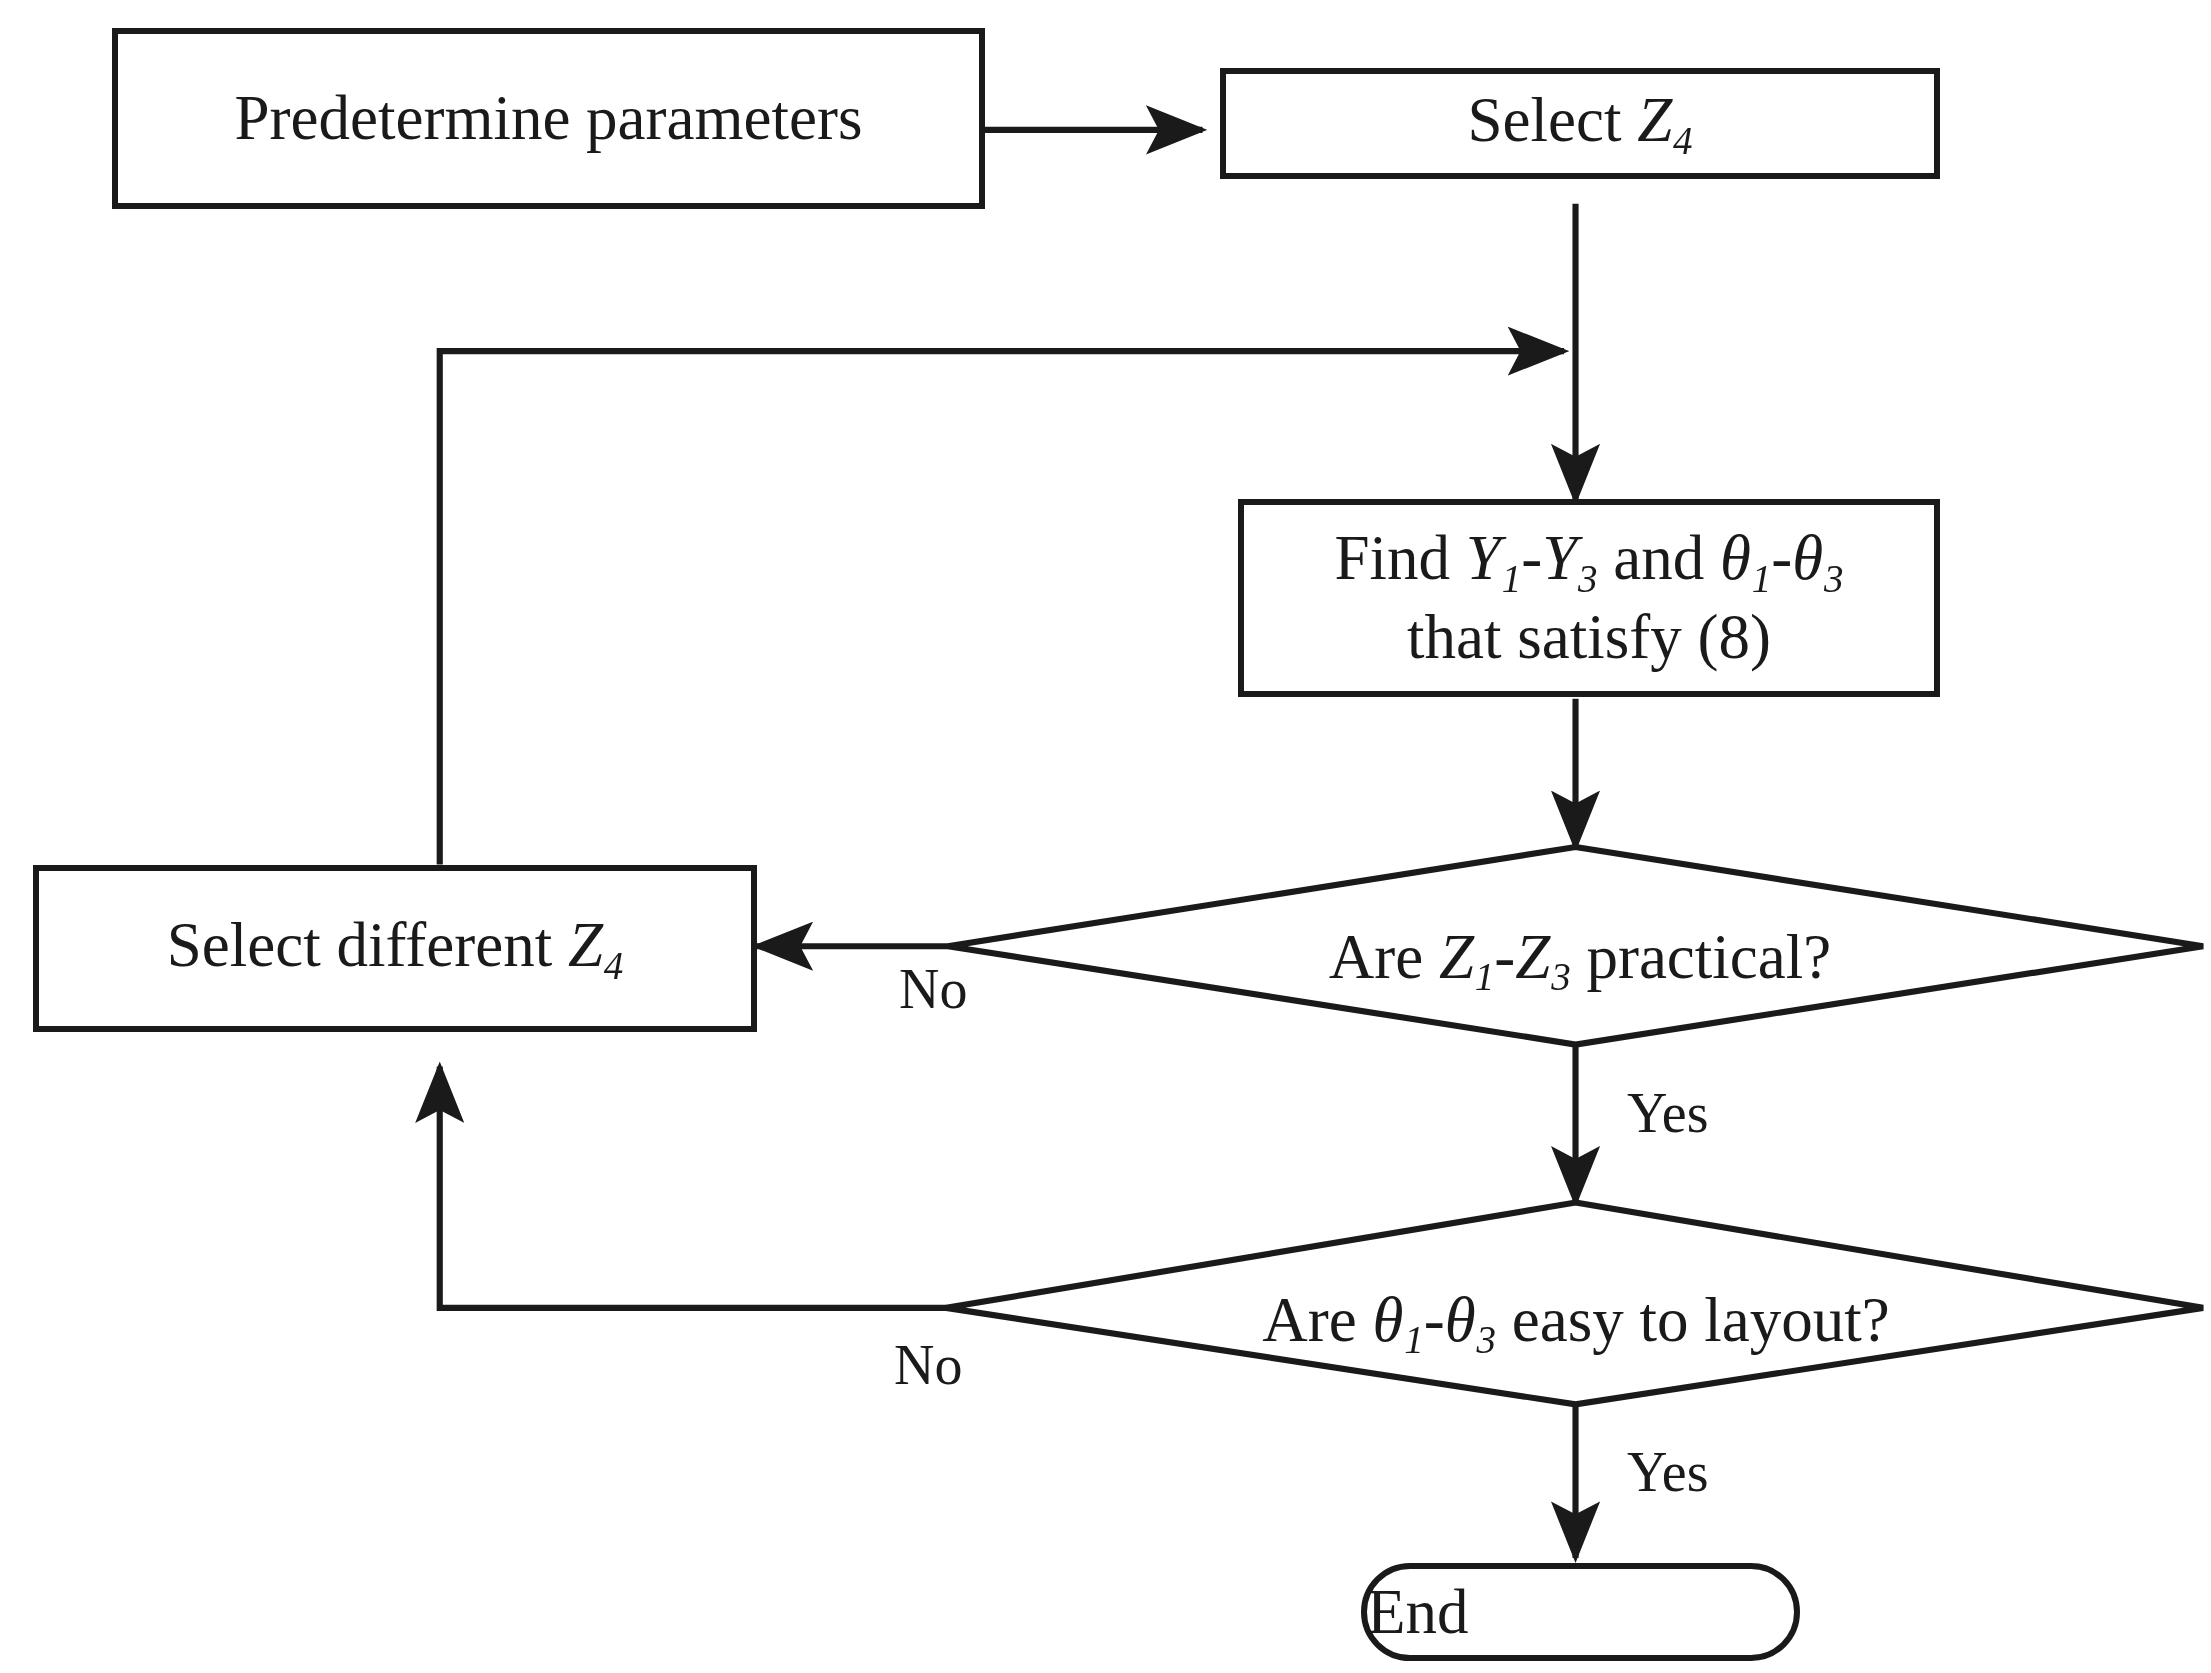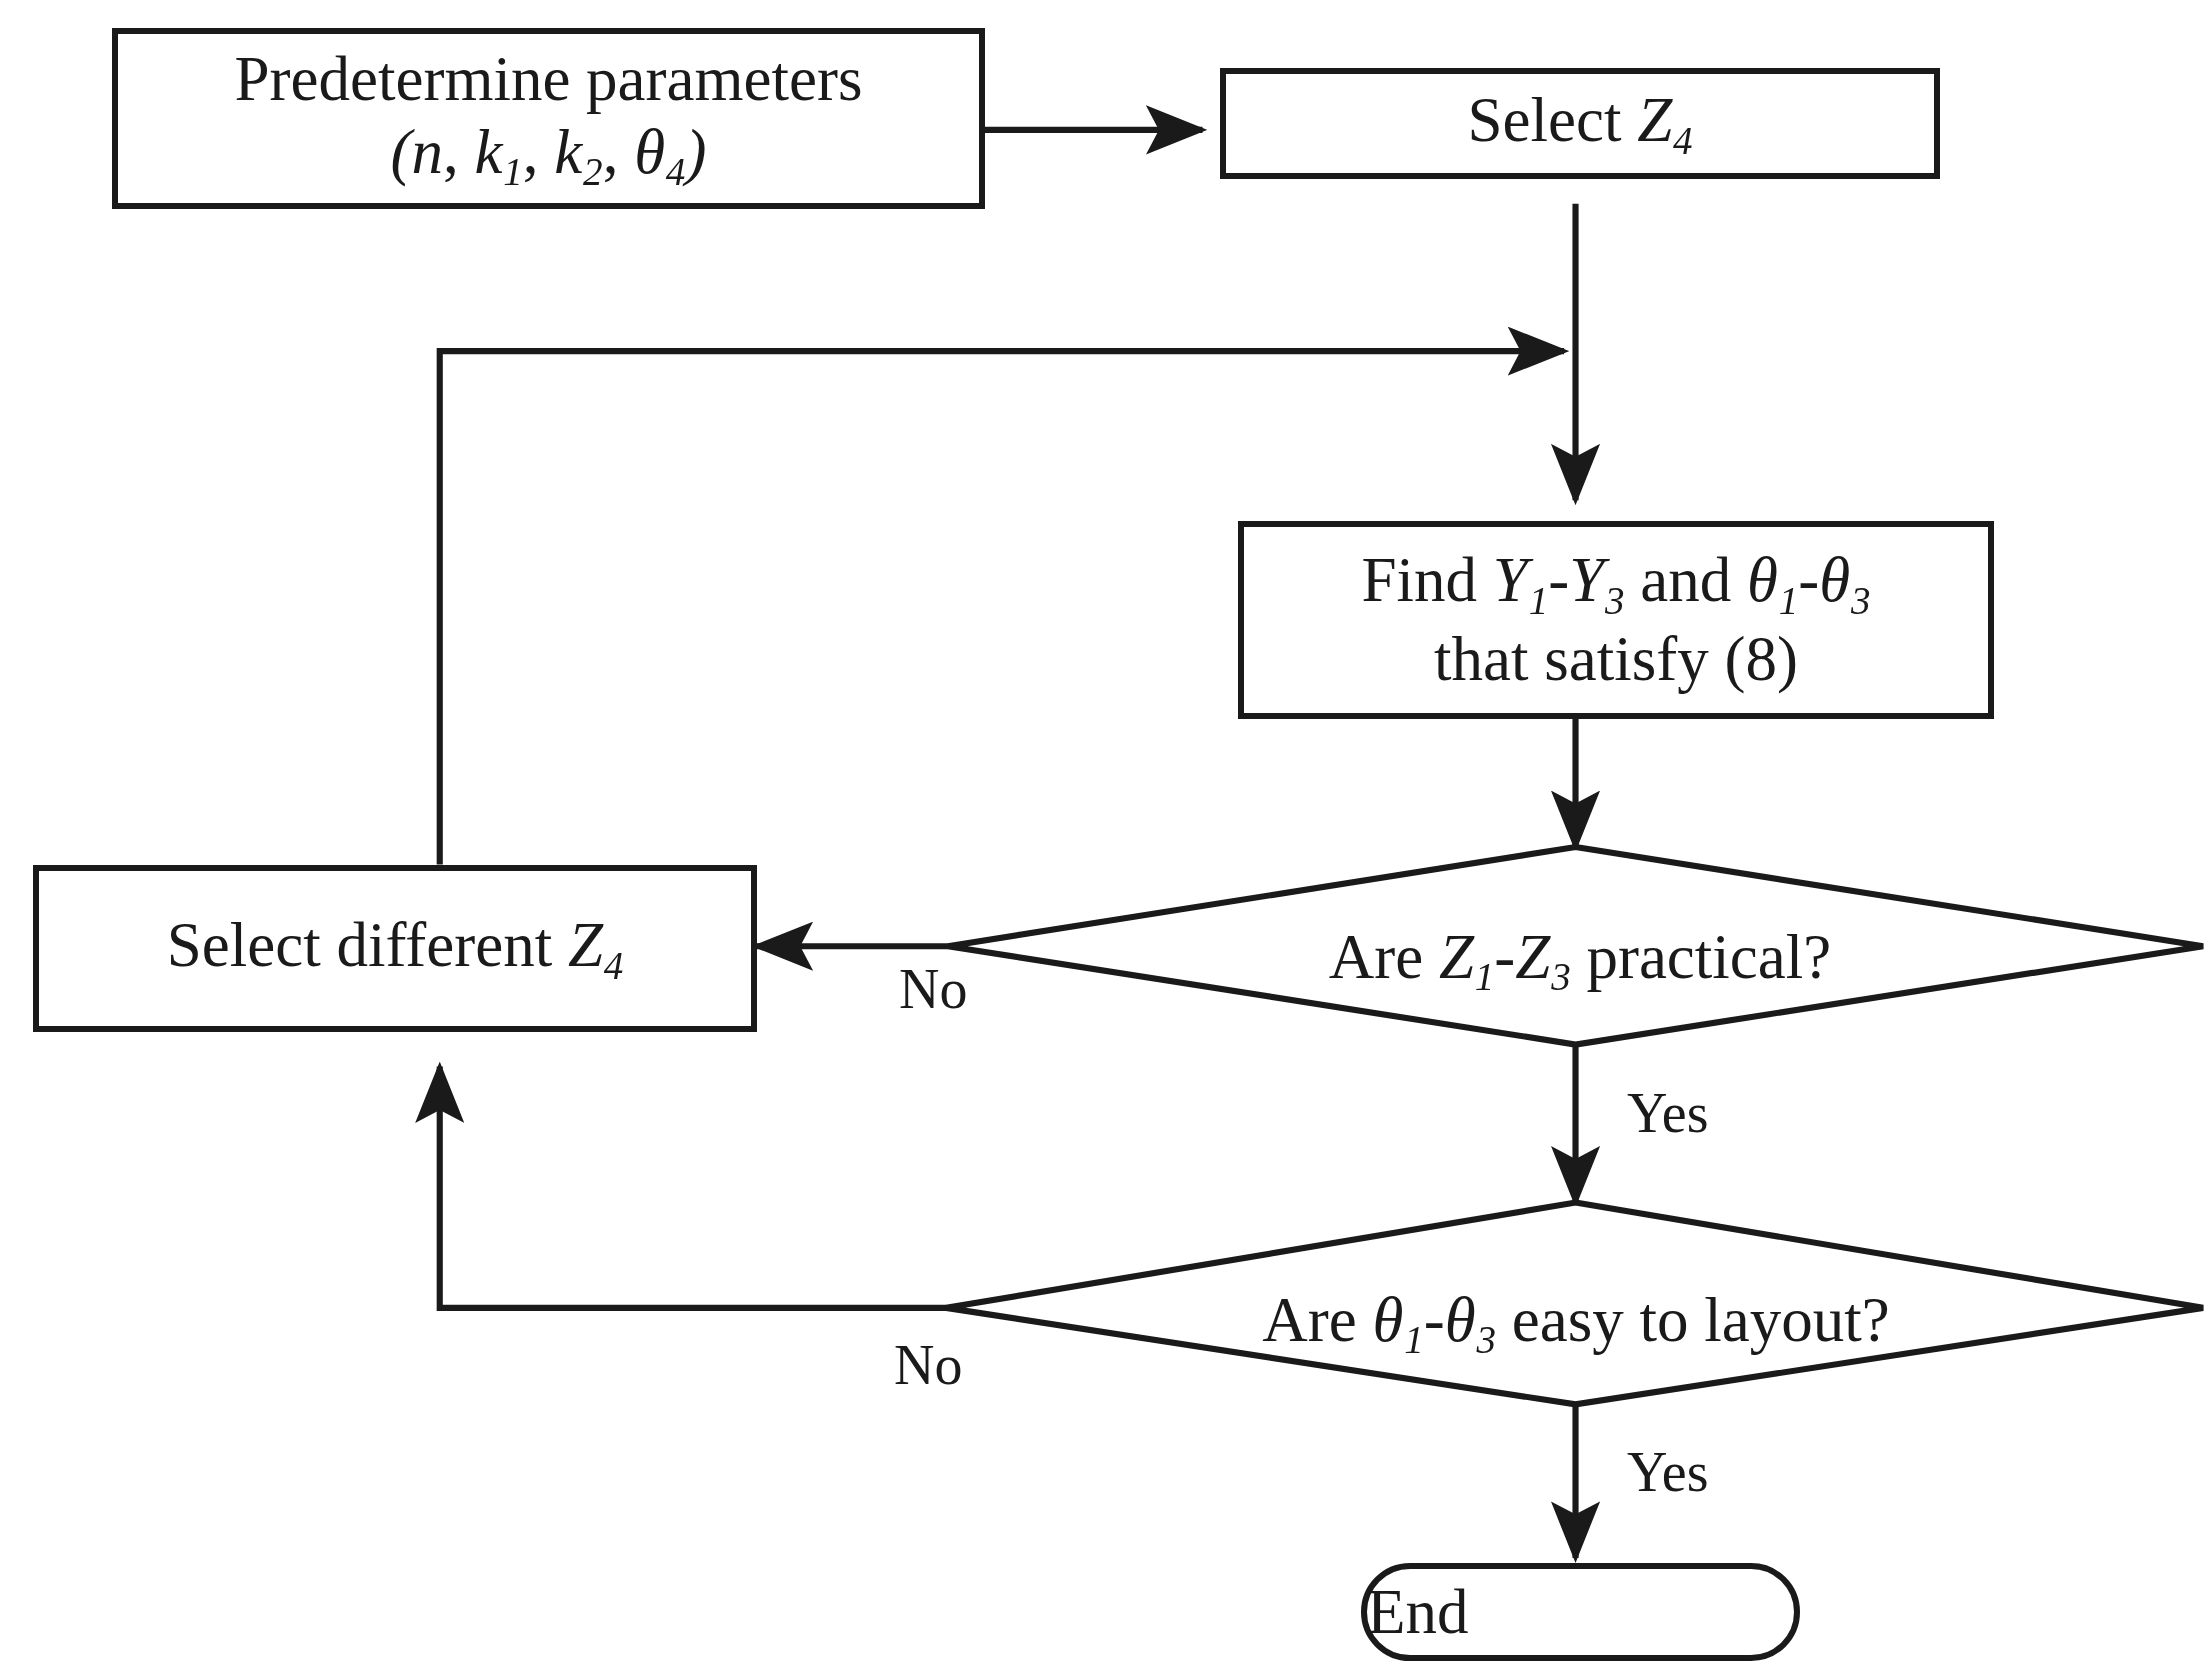--- a/index.html
+++ b/index.html
@@ -108,33 +108,30 @@
 
       <polygon points="1795,965 2510,1078 1795,1190 1080,1078" fill="#ffffff" stroke="#1a1a1a" stroke-width="7"></polygon>
 
       <polygon points="1795,1370 2510,1490 1795,1600 1078,1490" fill="#ffffff" stroke="#1a1a1a" stroke-width="7"></polygon>
     </g>
   </svg>
 
   <div class="node-box fs-big" style="left:112px; top:28px; width:873px; height:181px;">
     <div>
       <span class="node-text">Predetermine parameters</span>
-      <span class="node-text">
-        <span class="mathvar">(</span><span class="mathvar">n</span><span>, </span><span class="mathvar">k</span><span class="sub">1</span><span>, </span><span class="mathvar">k</span><span class="sub">2</span><span>, </span><span class="mathvar">θ</span><span class="sub">4</span><span class="mathvar">)</span>
-      </span>
     </div>
   </div>
 
   <div class="node-box fs-big" style="left:1220px; top:68px; width:720px; height:111px;">
     <span class="node-text">
       <span>Select </span><span class="mathvar">Z</span><span class="sub">4</span>
     </span>
   </div>
 
-  <div class="node-box fs-big" style="left:1238px; top:521px; width:756px; height:198px;">
+  <div class="node-box fs-big" style="left:1238px; top:499px; width:702px; height:198px;">
     <div>
       <span class="node-text">
         <span>Find </span><span class="mathvar">Y</span><span class="sub">1</span><span>-</span><span class="mathvar">Y</span><span class="sub">3</span><span> and </span><span class="mathvar">θ</span><span class="sub">1</span><span>-</span><span class="mathvar">θ</span><span class="sub">3</span>
       </span>
       <span class="node-text">that satisfy (8)</span>
     </div>
   </div>
 
   <div class="node-box fs-big" style="left:33px; top:865px; width:724px; height:167px;">
     <span class="node-text">

